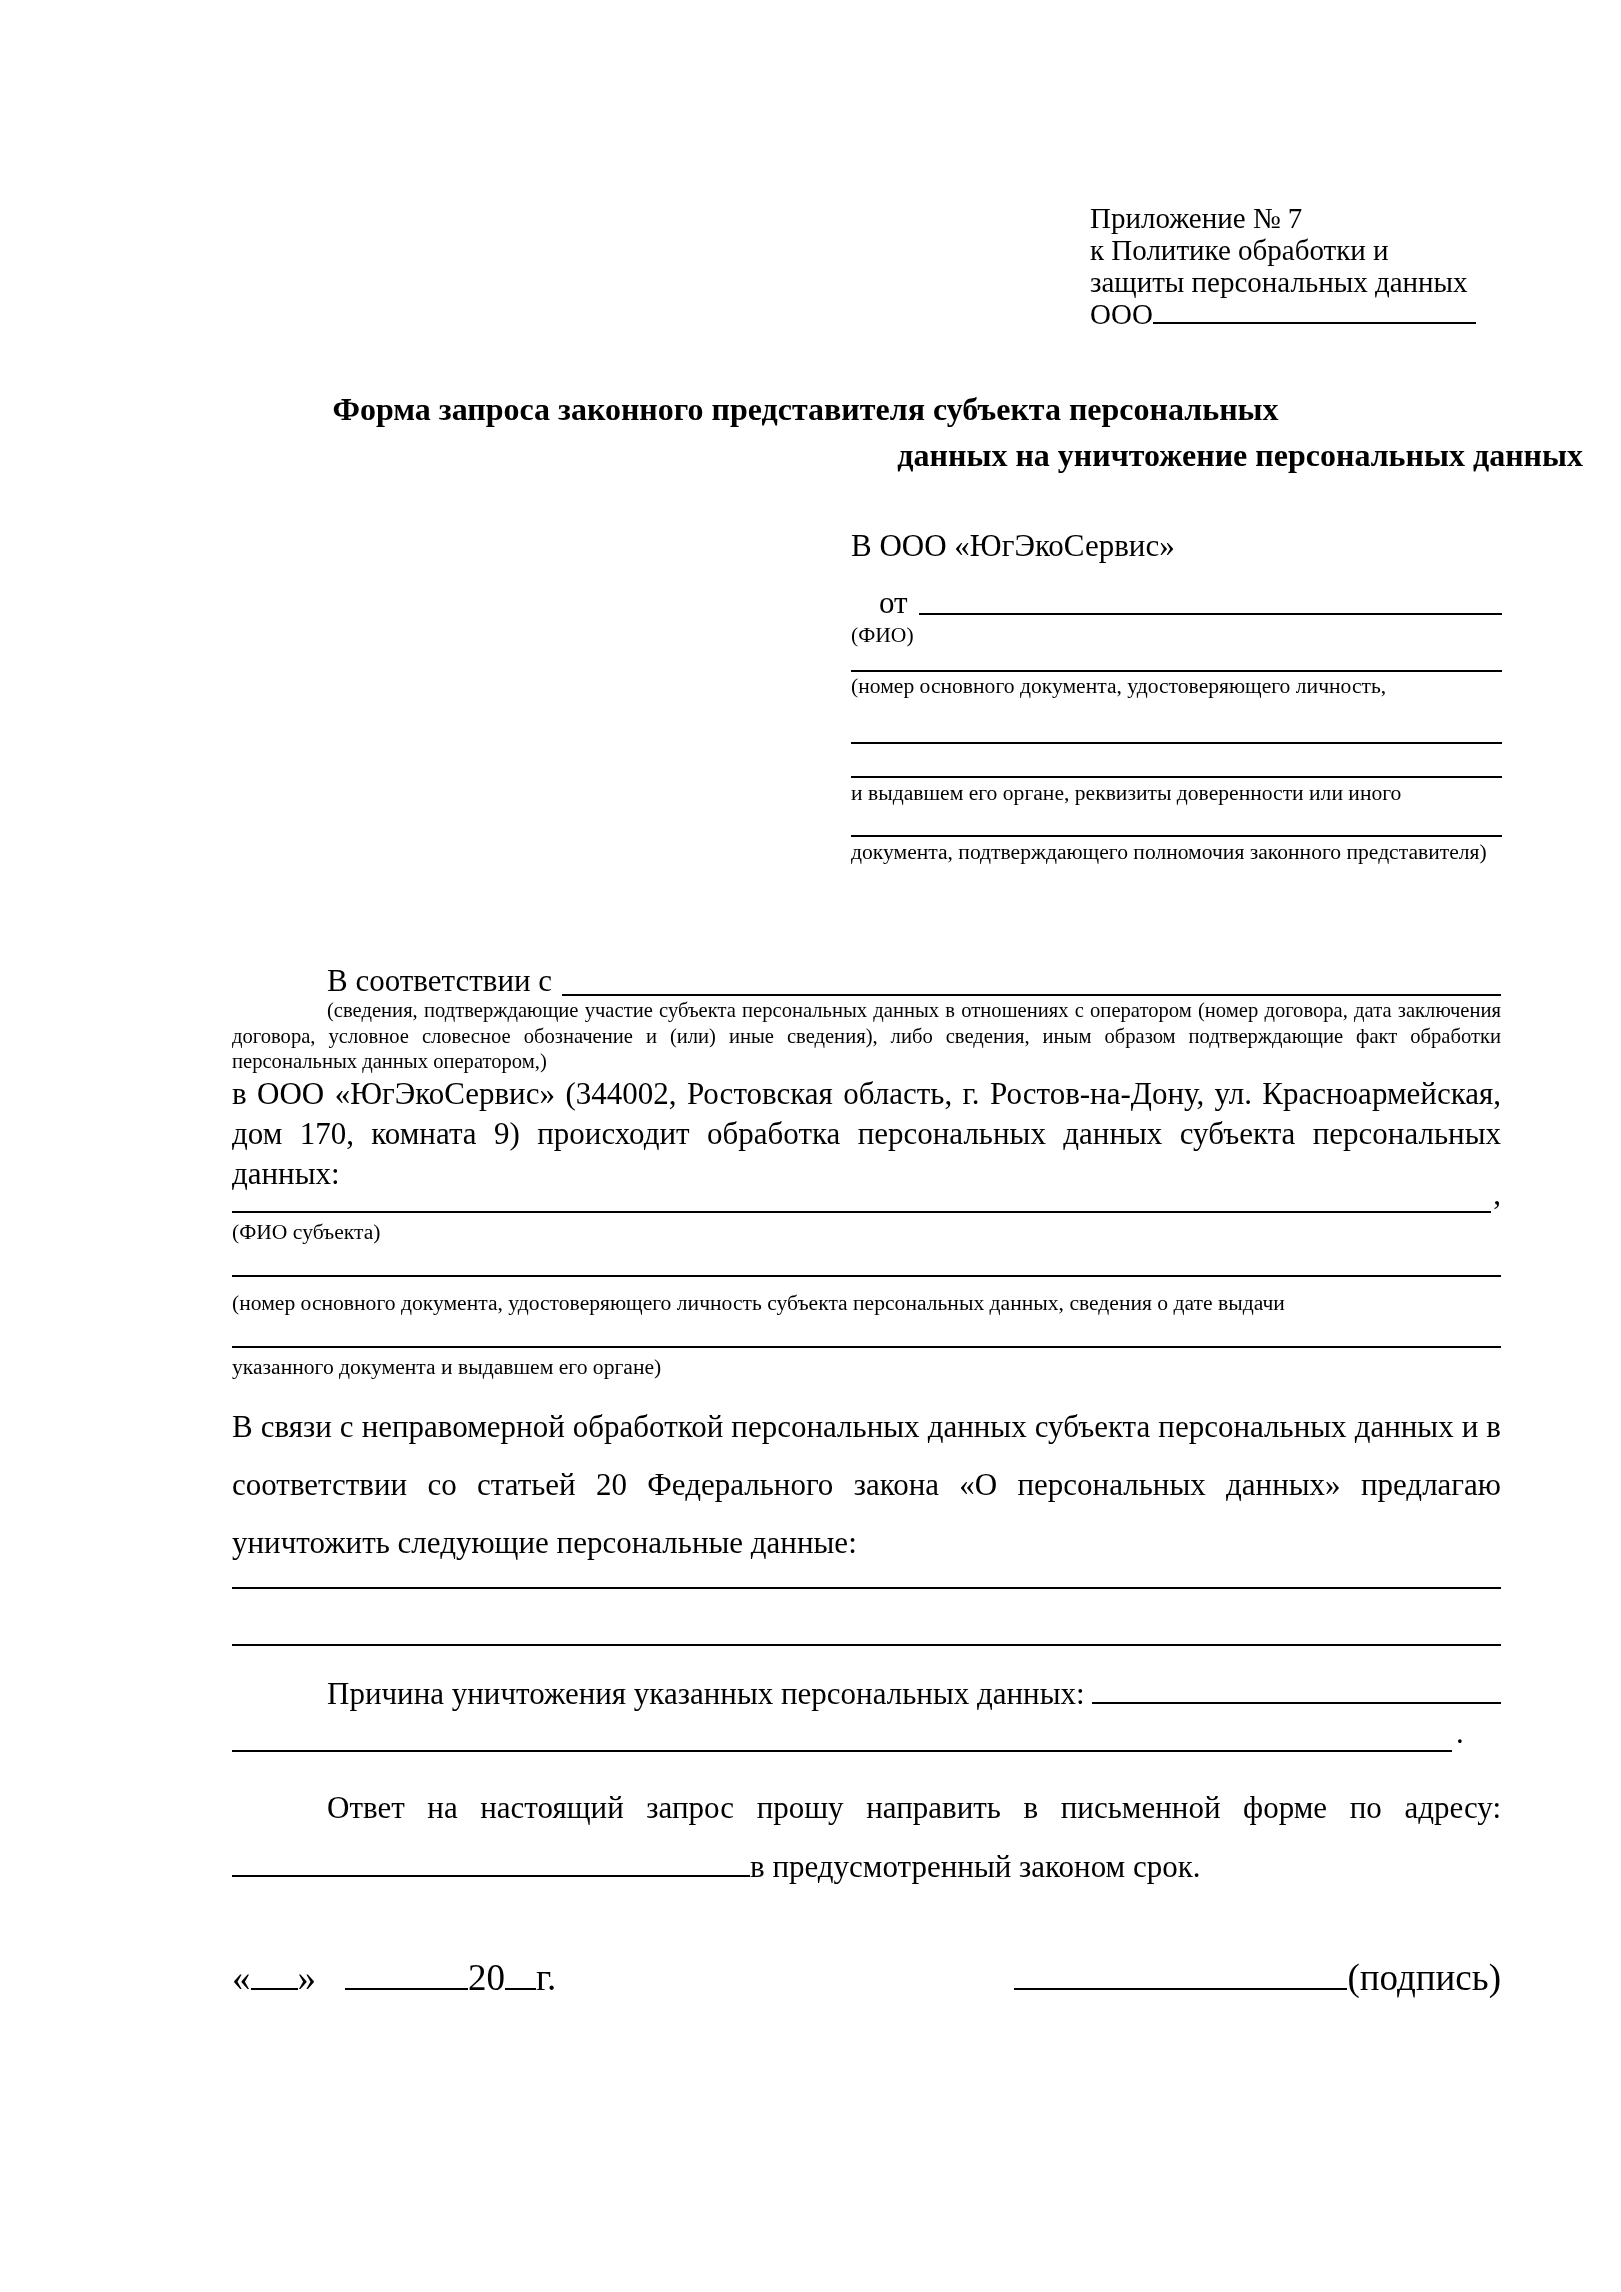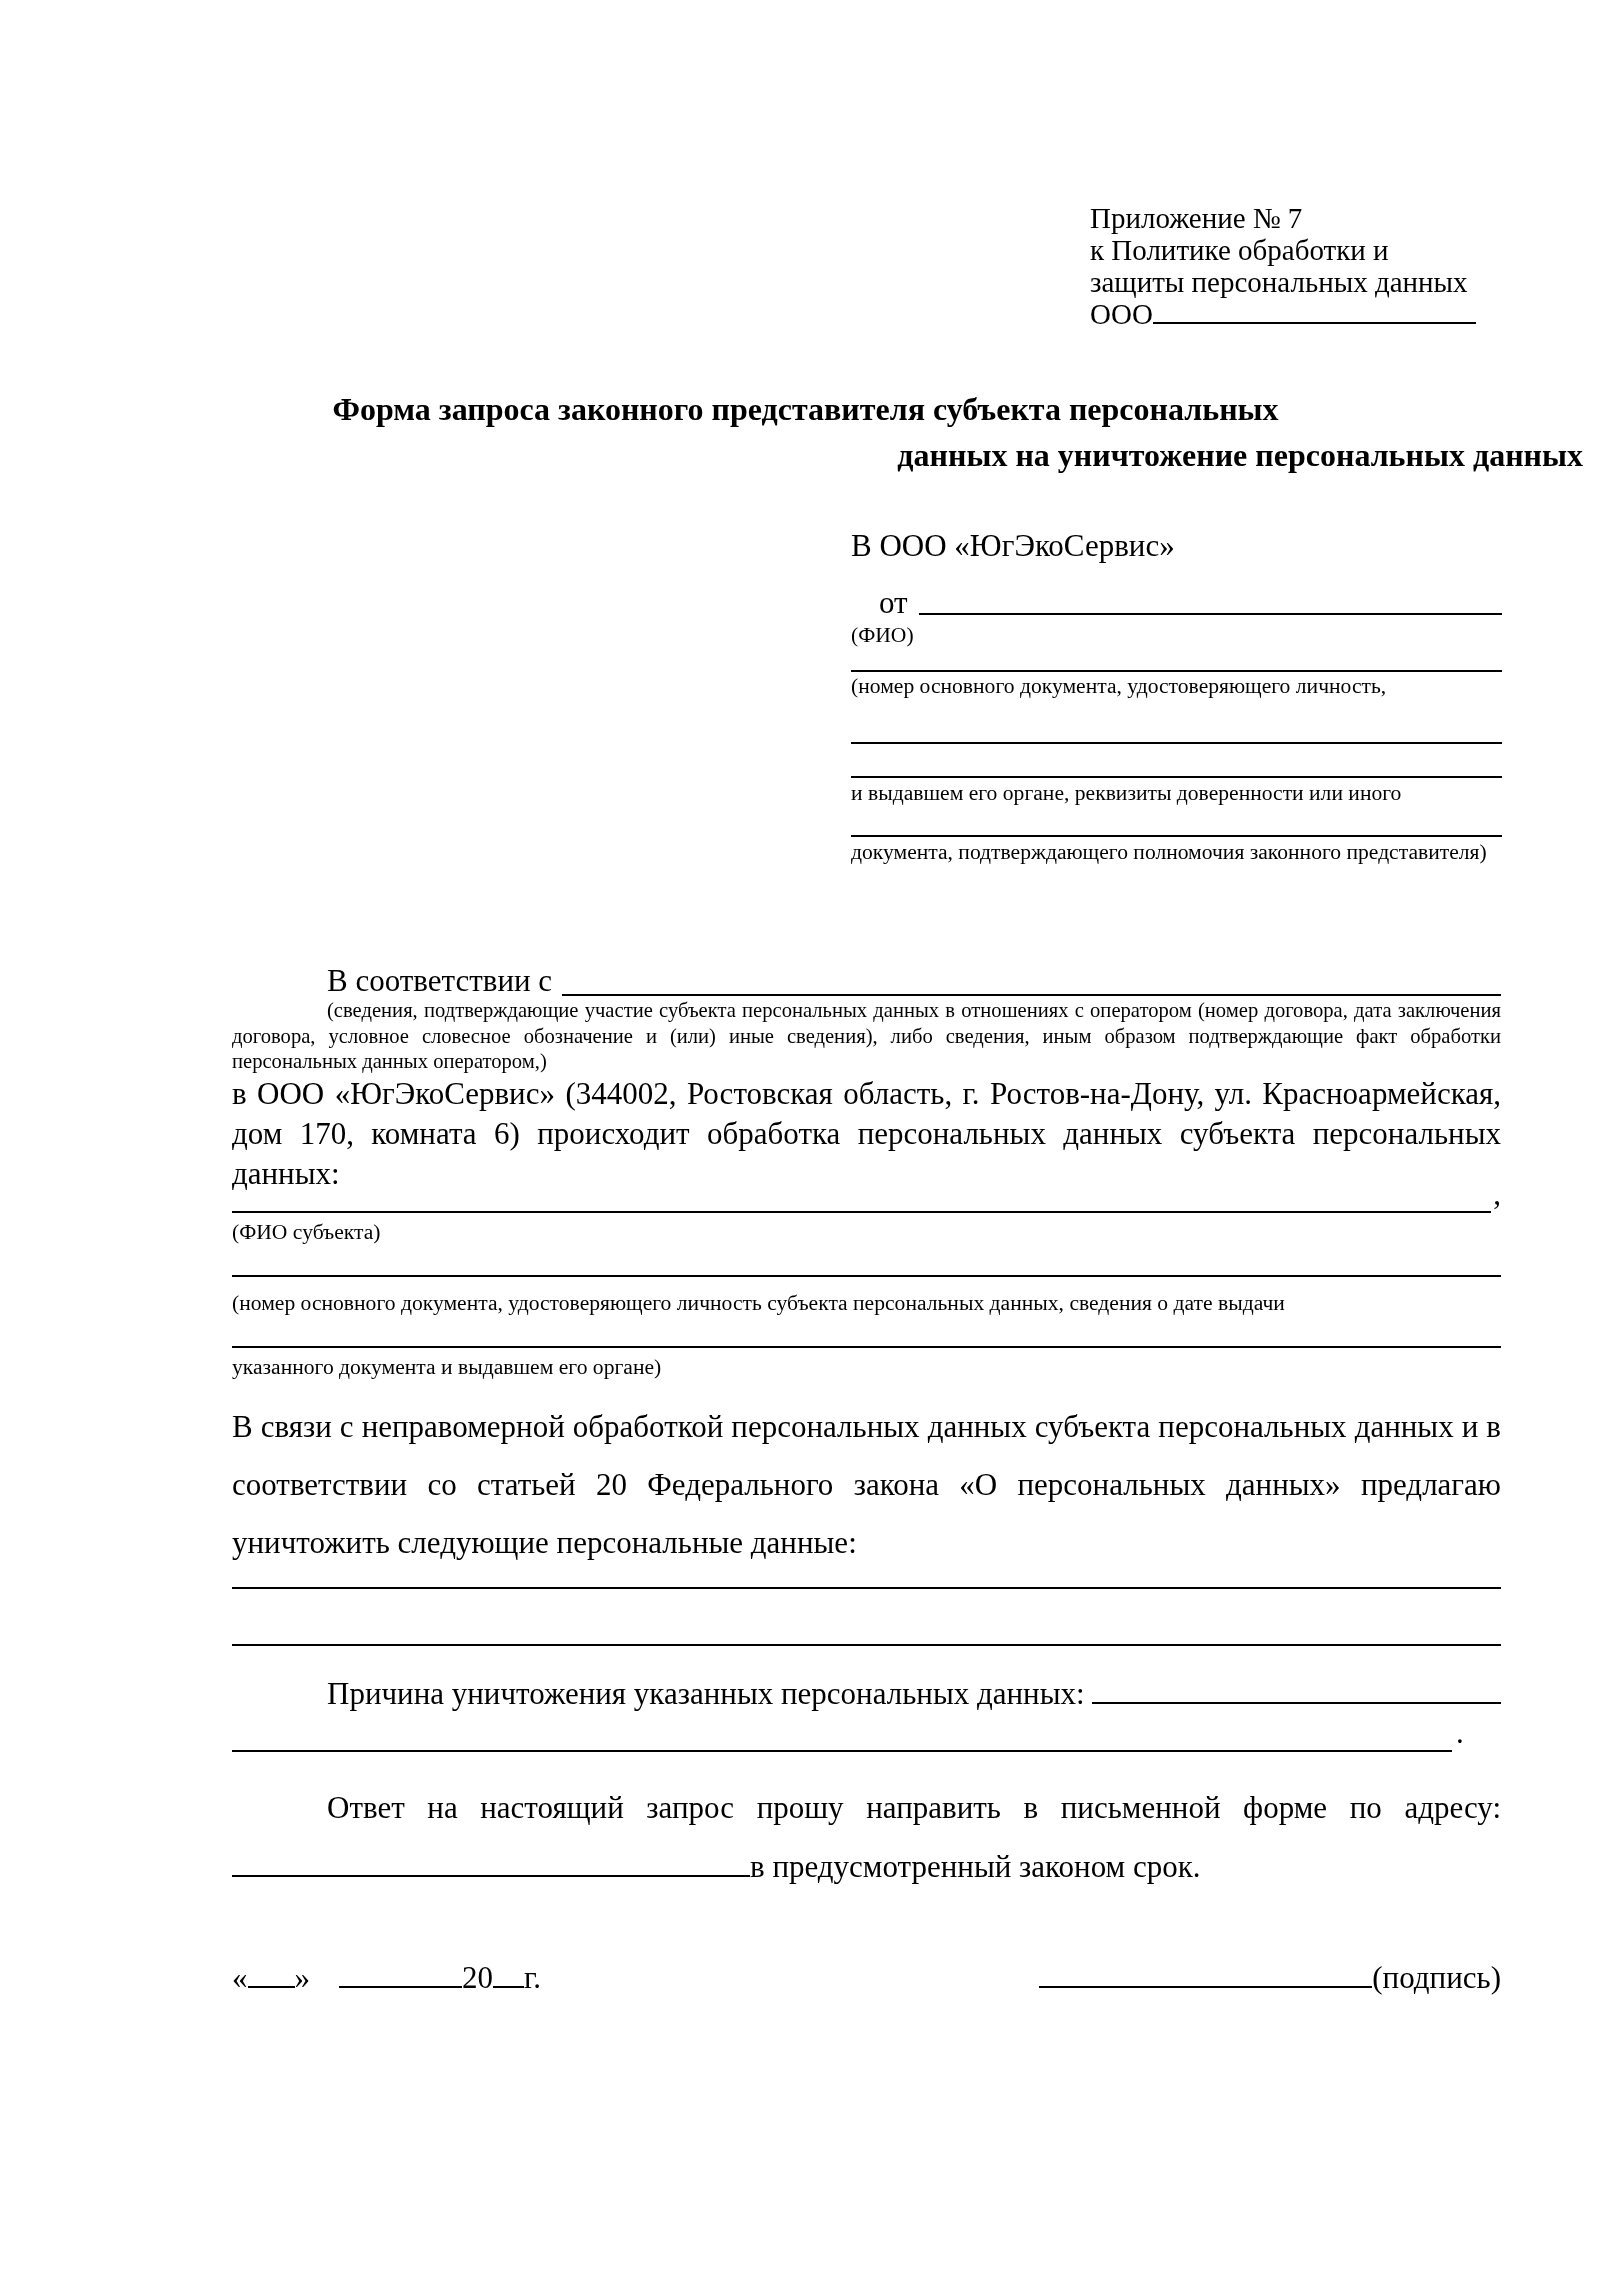--- a/index.html
+++ b/index.html
@@ -50,21 +50,21 @@
   .reason{top:1674px;font-size:31px;line-height:39px;padding-left:95px;width:1174px;}
   .reason .label{white-space:nowrap;padding-right:7.8px;}
   .reason .fill{height:28px;}
   .period-row{top:1721px;font-size:31px;line-height:39px;}
   .period-row .fill{flex:0 0 auto;width:calc(100% - 49px);}
   .period-row .dot{margin-top:-7.8px;padding-left:3.9px;}
   .response1{top:1788px;font-size:31px;line-height:39px;text-indent:95px;text-align:justify;text-align-last:justify;}
   .response2{top:1847px;font-size:31px;line-height:39px;}
   .response2 .blank{width:518px;}
   
-  .footer{top:1958px;font-size:31px;line-height:39px;display:flex;justify-content:space-between;align-items:baseline;}
+  .footer{top:1958px;font-size:37px;line-height:39px;display:flex;justify-content:space-between;align-items:baseline;}
   .footer .date-part{white-space:nowrap;}
   .footer .b-day{width:47px;}
   .footer .b-month{width:123px;margin-left:29px;}
   .footer .b-year{width:31px;}
   .footer .b-sign{width:333px;}
   .footer .sign-part{white-space:nowrap;}
 </style>
 </head>
 <body>
 
@@ -101,21 +101,21 @@
     <div class="seg-line s4"></div>
     <div class="cap">документа, подтверждающего полномочия законного представителя)</div>
   </div>
 
   <div class="abs accordance flex-row">
     <span class="label">В соответствии с</span>
     <span class="fill"></span>
   </div>
   <div class="abs note">(сведения, подтверждающие участие субъекта персональных данных в отношениях с оператором (номер договора, дата заключения договора, условное словесное обозначение и (или) иные сведения), либо сведения, иным образом подтверждающие факт обработки персональных данных оператором,)</div>
 
-  <div class="abs operator">в ООО «ЮгЭкоСервис» (344002, Ростовская область, г. Ростов-на-Дону, ул. Красноармейская, дом 170, комната 6) происходит обработка персональных данных субъекта персональных данных:</div>
+  <div class="abs operator">в ООО «ЮгЭкоСервис» (344002, Ростовская область, г. Ростов-на-Дону, ул. Красноармейская, дом 170, комната 9) происходит обработка персональных данных субъекта персональных данных:</div>
 
   <div class="abs subject">
     <div class="flex-row">
       <span class="fill"></span>
       <span class="comma">,</span>
     </div>
     <div class="cap cap-a">(ФИО субъекта)</div>
 
     <div class="flex-row row-b">
       <span class="fill"></span>

